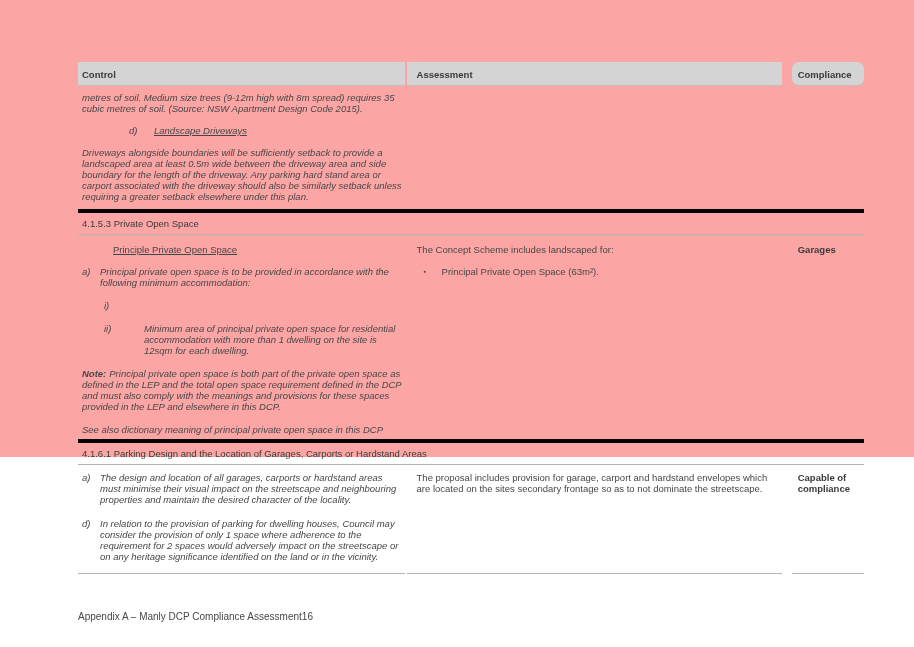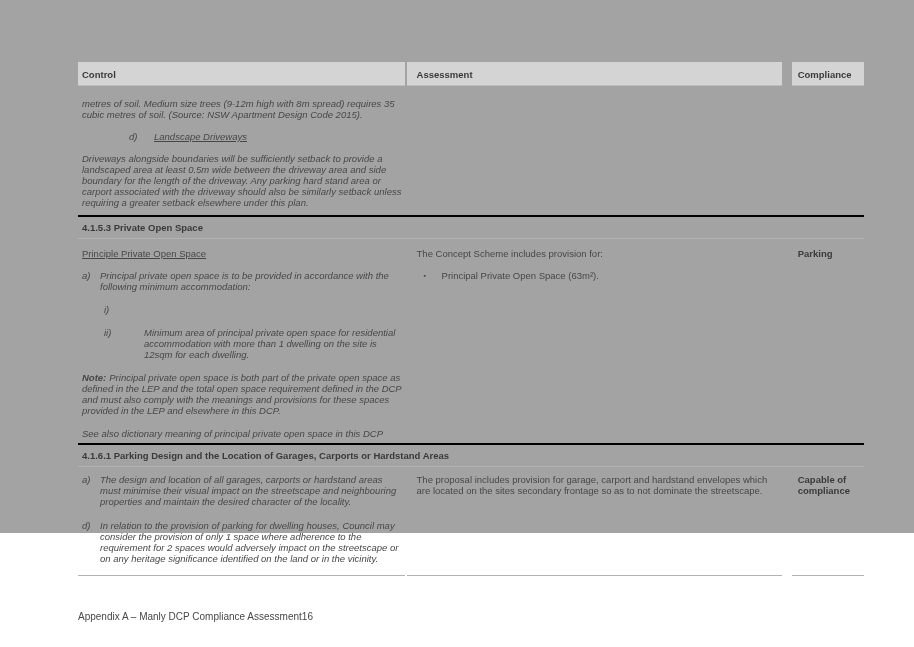--- a/index.html
+++ b/index.html
@@ -1,66 +1,66 @@
 <!DOCTYPE html>
 <html><head>
 <meta charset="utf-8">
 <style>
   html,body { margin:0; padding:0; background:#ffffff; }
   body {
     width:914px; height:647px; overflow:hidden;
     font-family:"Liberation Sans", sans-serif;
     color:#474747;
   }
-  .page { position:relative; width:914px; height:533px; background:#a3a3a3; }
+  .page { position:relative; width:914px; height:457px; background:#fca5a5; }
 
   .doc-table {
     position:absolute; left:78px; top:62px; width:786px;
     font-size:9.5px; line-height:11px;
   }
   .row { display:flex; }
   .cell { box-sizing:border-box; }
   .col-control    { width:330px; margin-right:2px; }
   .col-assessment { width:379px; margin-right:10px; }
   .col-compliance { width:73px; }
 
   
   .header-row .cell {
     background:#d4d4d4;
     border-bottom:1px solid #bdbdbd;
     font-weight:bold; color:#3a3a3a;
     padding-top:7px; padding-bottom:5px;
   }
   .header-row .col-control    { padding-left:4px; }
   .header-row .col-assessment { padding-left:10px; }
-  .header-row .col-compliance { padding-left:6px; }
+  .header-row .col-compliance { padding-left:6px;border-radius:7px; }
 
   
   .section-row {
-    border-top:2px solid #000000;
+    border-top:4px solid #000000;
     border-bottom:1px solid #b3b3b3;
-    font-weight:bold; color:#3a3a3a;
+    font-weight:normal; color:#3a3a3a;
     padding:5px 0 5px 4px;
   }
 
   
   .body-row .col-control { padding-left:4px; font-style:italic; }
   .body-row .col-assessment { padding-left:10px; padding-right:8px; }
   .body-row .col-compliance { padding-left:6px; font-weight:bold; color:#3a3a3a; }
 
-  .row-continuation .cell { padding-top:12px; padding-bottom:7px; }
+  .row-continuation .cell { padding-top:6px; padding-bottom:7px; }
   .row-pos .cell          { padding-top:9px; padding-bottom:4px; }
   .row-parking .cell      { padding-top:7px; padding-bottom:11px; border-bottom:1px solid #b3b3b3; }
 
   p { margin:0 0 11px 0; }
   p.last { margin-bottom:0; }
   .gap12 { margin-bottom:12px; }
 
   .u { text-decoration:underline; }
-  .upright { font-style:normal; }
+  .upright { font-style:normal;margin-left:31px; }
 
   
   .hang { display:flex; }
   .hang .marker { flex:0 0 18px; }
   .hang.level2 { margin-left:22px; }
   .hang.level2 .marker { flex:0 0 40px; }
   .hang.d-indent { margin-left:47px; }
   .hang.d-indent .marker { flex:0 0 25px; }
   .hang .itxt { flex:1 1 auto; }
 
@@ -117,28 +117,28 @@
         <p class="hang level2 gap12">
           <span class="marker">ii)</span>
           <span class="itxt">Minimum area of principal private open space for residential accommodation with more than 1 dwelling on the site is 12sqm for each dwelling.</span>
         </p>
         <p class="gap12">
           <span class="note-label">Note:</span><span>Principal private open space is both part of the private open space as defined in the LEP and the total open space requirement defined in the DCP and must also comply with the meanings and provisions for these spaces provided in the LEP and elsewhere in this DCP.</span>
         </p>
         <p class="last">See also dictionary meaning of principal private open space in this DCP</p>
       </div>
       <div class="cell col-assessment">
-        <div>The Concept Scheme includes provision for:</div>
+        <div>The Concept Scheme includes landscaped for:</div>
         <div class="bullet-item">
           <span class="bullet-glyph">▪</span>
           <span>Principal Private Open Space (63m²).</span>
         </div>
       </div>
       <div class="cell col-compliance">
-        <div>Parking</div>
+        <div>Garages</div>
       </div>
     </div>
 
     <div class="section-row">4.1.6.1 Parking Design and the Location of Garages, Carports or Hardstand Areas</div>
 
     <div class="row body-row row-parking">
       <div class="cell col-control">
         <p class="hang" style="margin-bottom:13px;">
           <span class="marker">a)</span>
           <span class="itxt">The design and location of all garages, carports or hardstand areas must minimise their visual impact on the streetscape and neighbouring properties and maintain the desired character of the locality.</span>

